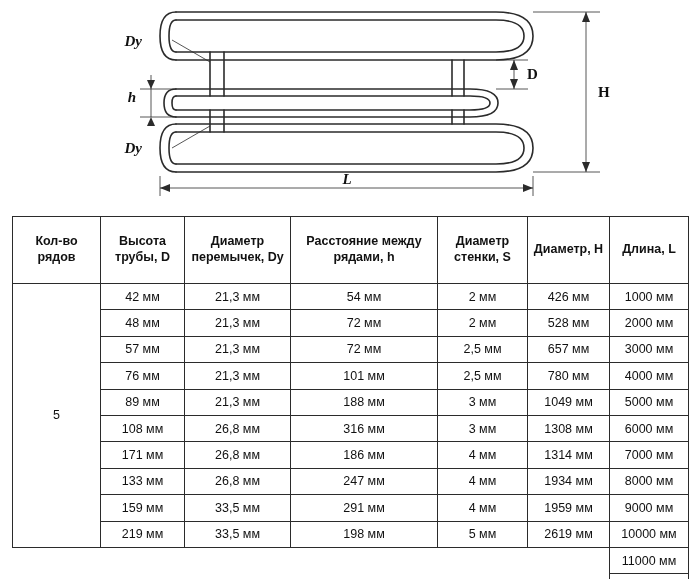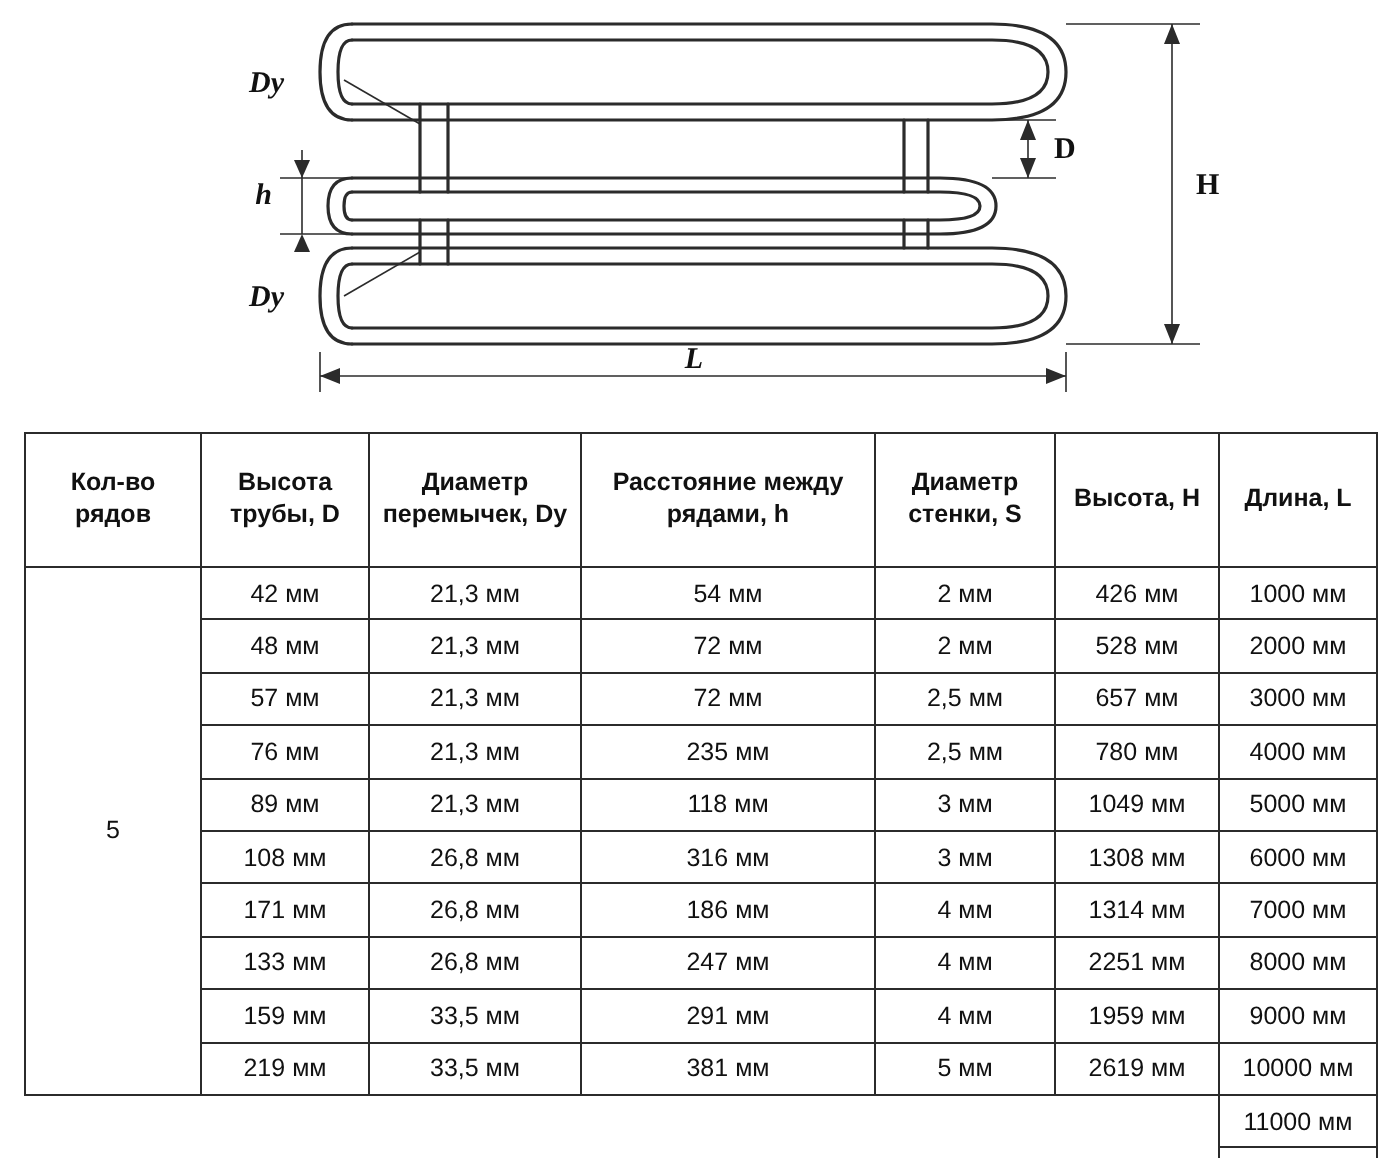--- a/index.html
+++ b/index.html
@@ -177,21 +177,21 @@
           <col class="c5">
           <col class="c6">
       </colgroup>
       <thead>
         <tr>
           <th>Кол-во рядов</th>
           <th>Высота трубы, D</th>
           <th>Диаметр перемычек, Dy</th>
           <th>Расстояние между рядами, h</th>
           <th>Диаметр стенки, S</th>
-          <th>Высота, H</th>
+          <th>Диаметр, H</th>
           <th>Длина, L</th>
         </tr>
       </thead>
       <tbody>
           <tr>
             <td class="rows-cell" rowspan="10">5</td>
             <td>42 мм</td>
             <td>21,3 мм</td>
             <td>54 мм</td>
             <td>2 мм</td>
@@ -210,29 +210,29 @@
             <td>57 мм</td>
             <td>21,3 мм</td>
             <td>72 мм</td>
             <td>2,5 мм</td>
             <td>657 мм</td>
             <td>3000 мм</td>
           </tr>
           <tr>
             <td>76 мм</td>
             <td>21,3 мм</td>
-            <td>235 мм</td>
+            <td>101 мм</td>
             <td>2,5 мм</td>
             <td>780 мм</td>
             <td>4000 мм</td>
           </tr>
           <tr>
             <td>89 мм</td>
             <td>21,3 мм</td>
-            <td>118 мм</td>
+            <td>188 мм</td>
             <td>3 мм</td>
             <td>1049 мм</td>
             <td>5000 мм</td>
           </tr>
           <tr>
             <td>108 мм</td>
             <td>26,8 мм</td>
             <td>316 мм</td>
             <td>3 мм</td>
             <td>1308 мм</td>
@@ -244,35 +244,35 @@
             <td>186 мм</td>
             <td>4 мм</td>
             <td>1314 мм</td>
             <td>7000 мм</td>
           </tr>
           <tr>
             <td>133 мм</td>
             <td>26,8 мм</td>
             <td>247 мм</td>
             <td>4 мм</td>
-            <td>2251 мм</td>
+            <td>1934 мм</td>
             <td>8000 мм</td>
           </tr>
           <tr>
             <td>159 мм</td>
             <td>33,5 мм</td>
             <td>291 мм</td>
             <td>4 мм</td>
             <td>1959 мм</td>
             <td>9000 мм</td>
           </tr>
           <tr>
             <td>219 мм</td>
             <td>33,5 мм</td>
-            <td>381 мм</td>
+            <td>198 мм</td>
             <td>5 мм</td>
             <td>2619 мм</td>
             <td>10000 мм</td>
           </tr>
           <tr>
             <td colspan="6" style="border: none;"></td>
             <td>11000 мм</td>
           </tr>
           <tr>
             <td colspan="6" style="border: none;"></td>

